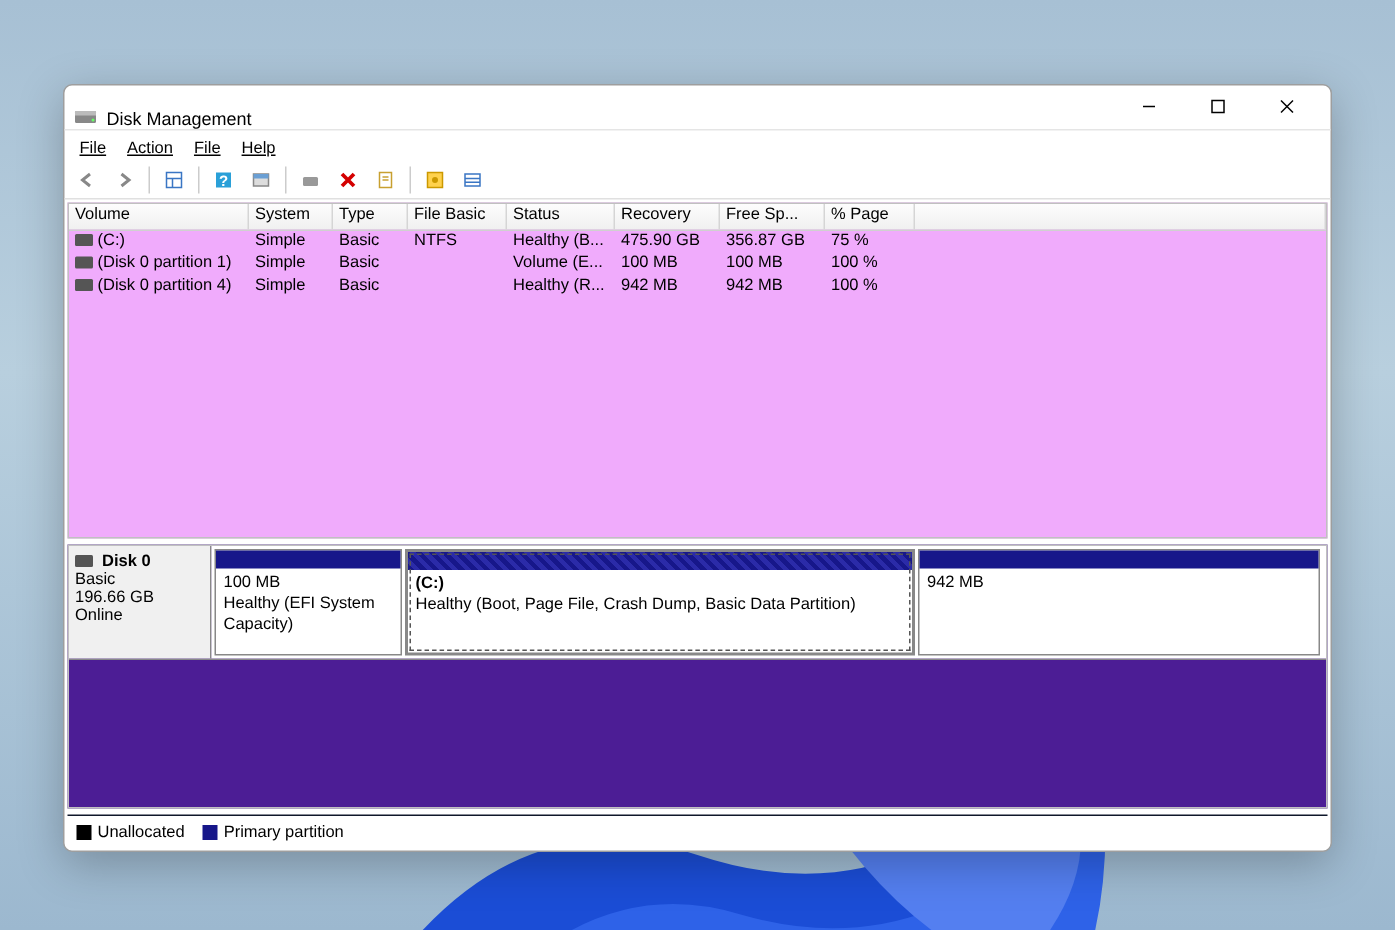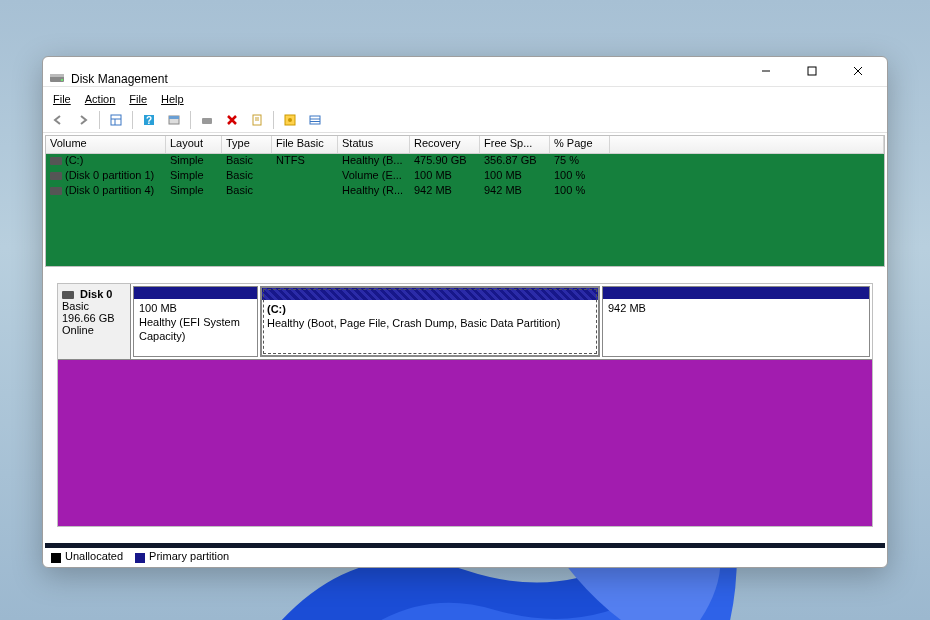--- a/index.html
+++ b/index.html
@@ -64,42 +64,42 @@
     .tbtn {
       width: 22px; height: 22px;
       display:flex;align-items:center;justify-content:center;
       border: 1px solid transparent;
       border-radius: 2px;
     }
     .tsep { width:1px; height:18px; background:#ccc; margin:0 2px; }
     .volume-table {
       border: 1px solid #c0c0c0;
       margin: 2px;
-      height: 132px;
+      height: 224px;
       overflow: hidden;
-      background:#15803d;
+      background:#f0abfc;
     }
     .vthead { display:flex; background: linear-gradient(#fdfdfd,#f0f0f0); border-bottom:1px solid #d0d0d0; height:18px;}
     .vth {
       border-right:1px solid #d5d5d5;
       padding: 1px 4px;
       font-size:11px;
       white-space:nowrap;
       overflow:hidden;
     }
     .vtbody { }
     .vtr { display:flex; height:15px; }
     .vtd { padding: 0 4px; font-size:11px; white-space:nowrap; overflow:hidden; text-overflow:ellipsis;}
     .vdisk-icon{ display:inline-block;width:12px;height:8px;background:#555;border-radius:1px;margin-right:3px;vertical-align:middle;}
     .c-vol{width:120px}.c-lay{width:56px}.c-typ{width:50px}.c-fs{width:66px}.c-st{width:72px}.c-cap{width:70px}.c-fr{width:70px}.c-pf{width:60px}.c-rest{flex:1}
     .graphical {
       border:1px solid #c0c0c0;
-      margin: 14px;
+      margin: 2px;
       flex:1;
-      background:#a21caf;
+      background:#4c1d95;
       display:flex;
       flex-direction:column;
     }
     .diskrow { display:flex; height:76px; border-bottom:1px solid #888;}
     .diskinfo {
       width: 95px;
       background:#f0f0f0;
       border-right:1px solid #888;
       padding:4px;
       font-size:11px;
@@ -113,21 +113,21 @@
       font-size:11px;
     }
     .part-hdr { height:12px; background:#17178a; }
     .part.selected { border:2px solid #888; border-style: solid; outline:1px dashed #555; outline-offset:-4px;}
     .part.selected .part-hdr { background: repeating-linear-gradient(45deg,#17178a,#17178a 3px,#2b2ba8 3px,#2b2ba8 6px);}
     .part-body { padding:3px 5px; line-height:1.25; overflow:hidden; flex:1;}
     .part-body .pn{font-weight:bold}
     .graphical-empty{flex:1}
     .legend {
       height:22px;
-      border-top:5px solid #0f172a;
+      border-top:1px solid #0f172a;
       margin:2px;
       display:flex;
       align-items:center;
       padding:0 6px;
       gap:12px;
       font-size:11px;
     }
     .legend .sw { display:inline-block;width:10px;height:10px;margin-right:4px;vertical-align:middle;}
   </style>
 </head>
@@ -234,21 +234,21 @@
           <rect x="2" y="3" width="10" height="8" fill="none" stroke="#3a76c4"></rect>
           <line x1="2" y1="6" x2="12" y2="6" stroke="#3a76c4"></line>
           <line x1="2" y1="8.5" x2="12" y2="8.5" stroke="#3a76c4"></line>
         </svg>
       </div>
   </div>
 
   <div class="volume-table">
     <div class="vthead">
       <div class="vth c-vol">Volume</div>
-      <div class="vth c-lay">Layout</div>
+      <div class="vth c-lay">System</div>
       <div class="vth c-typ">Type</div>
       <div class="vth c-fs">File Basic</div>
       <div class="vth c-st">Status</div>
       <div class="vth c-cap">Recovery</div>
       <div class="vth c-fr">Free Sp...</div>
       <div class="vth c-pf">% Page</div>
       <div class="vth c-rest"></div>
     </div>
     <div class="vtbody" id="vtbody">
         <div class="vtr">

